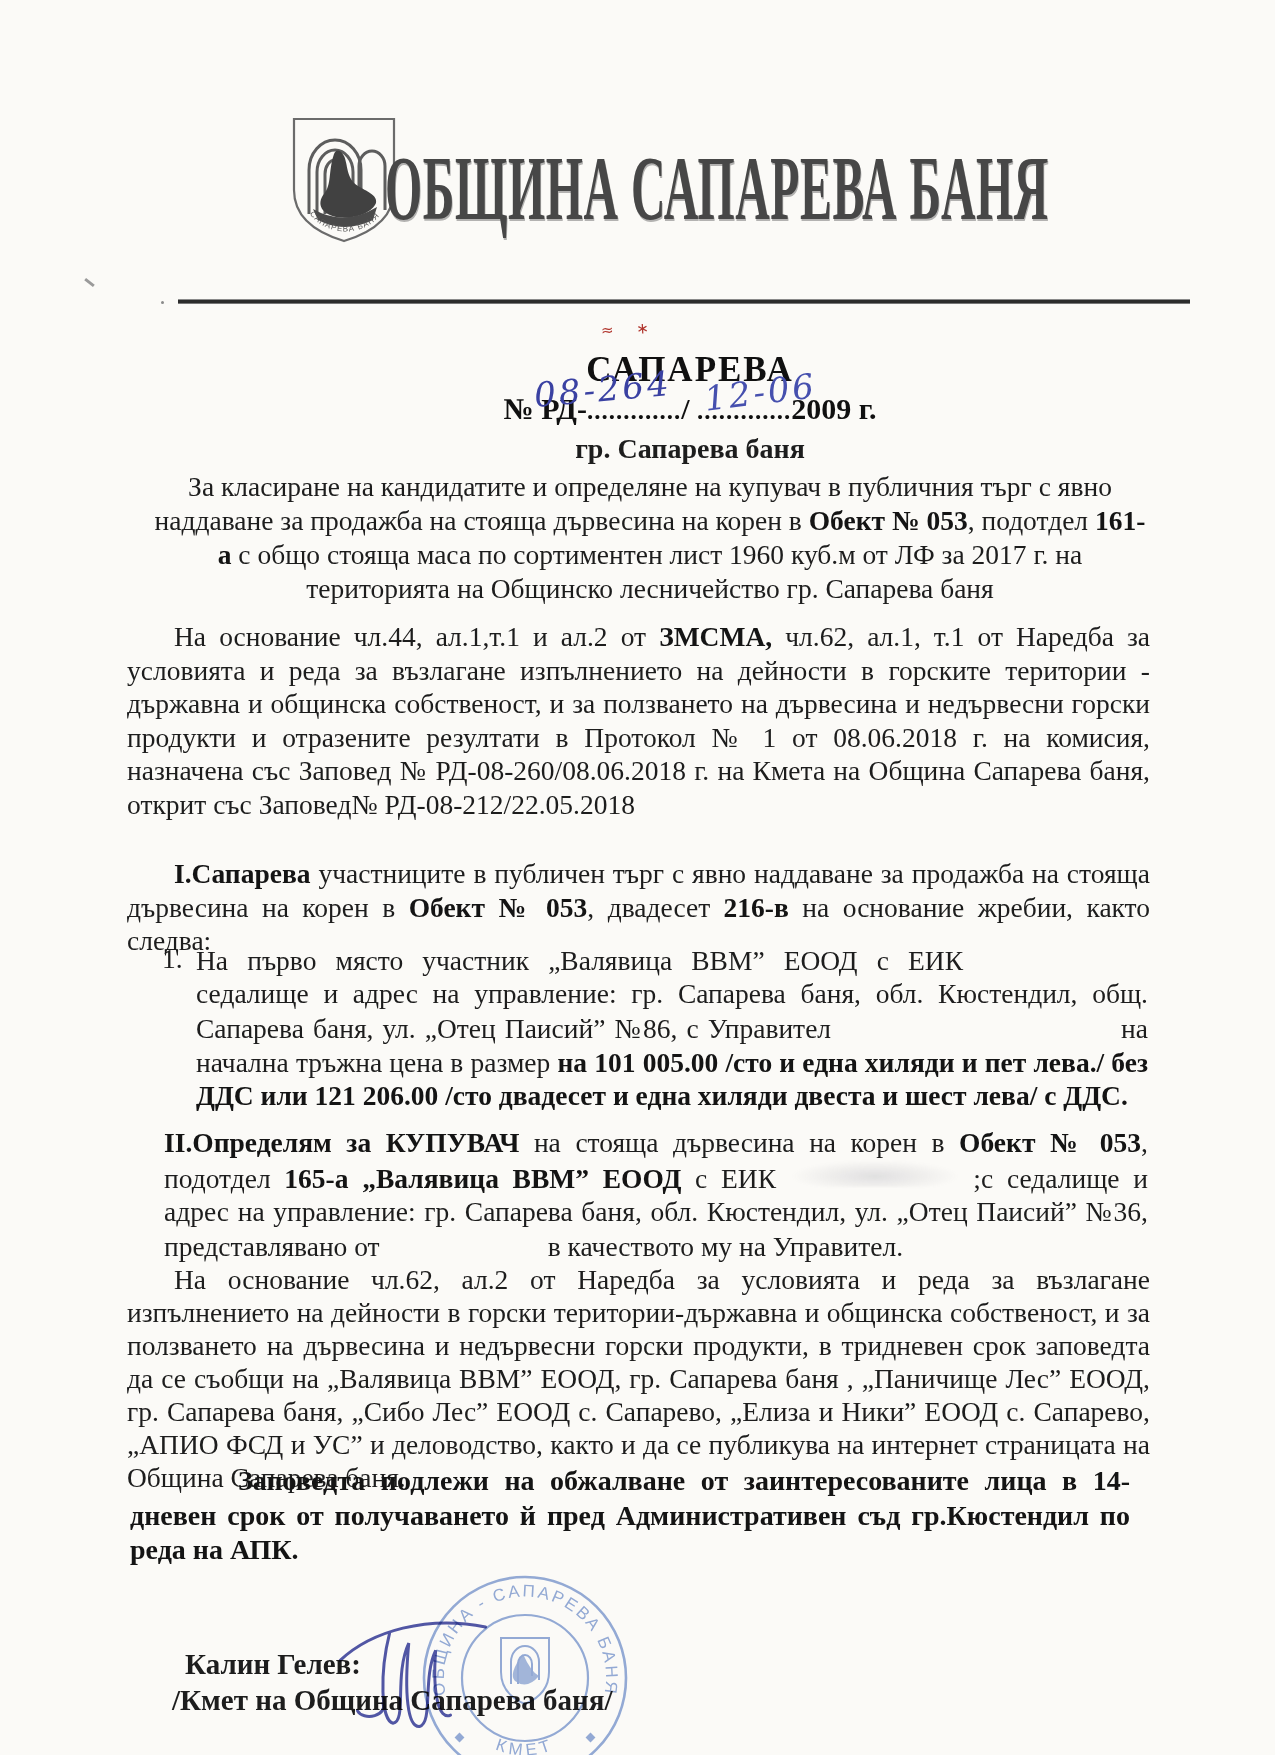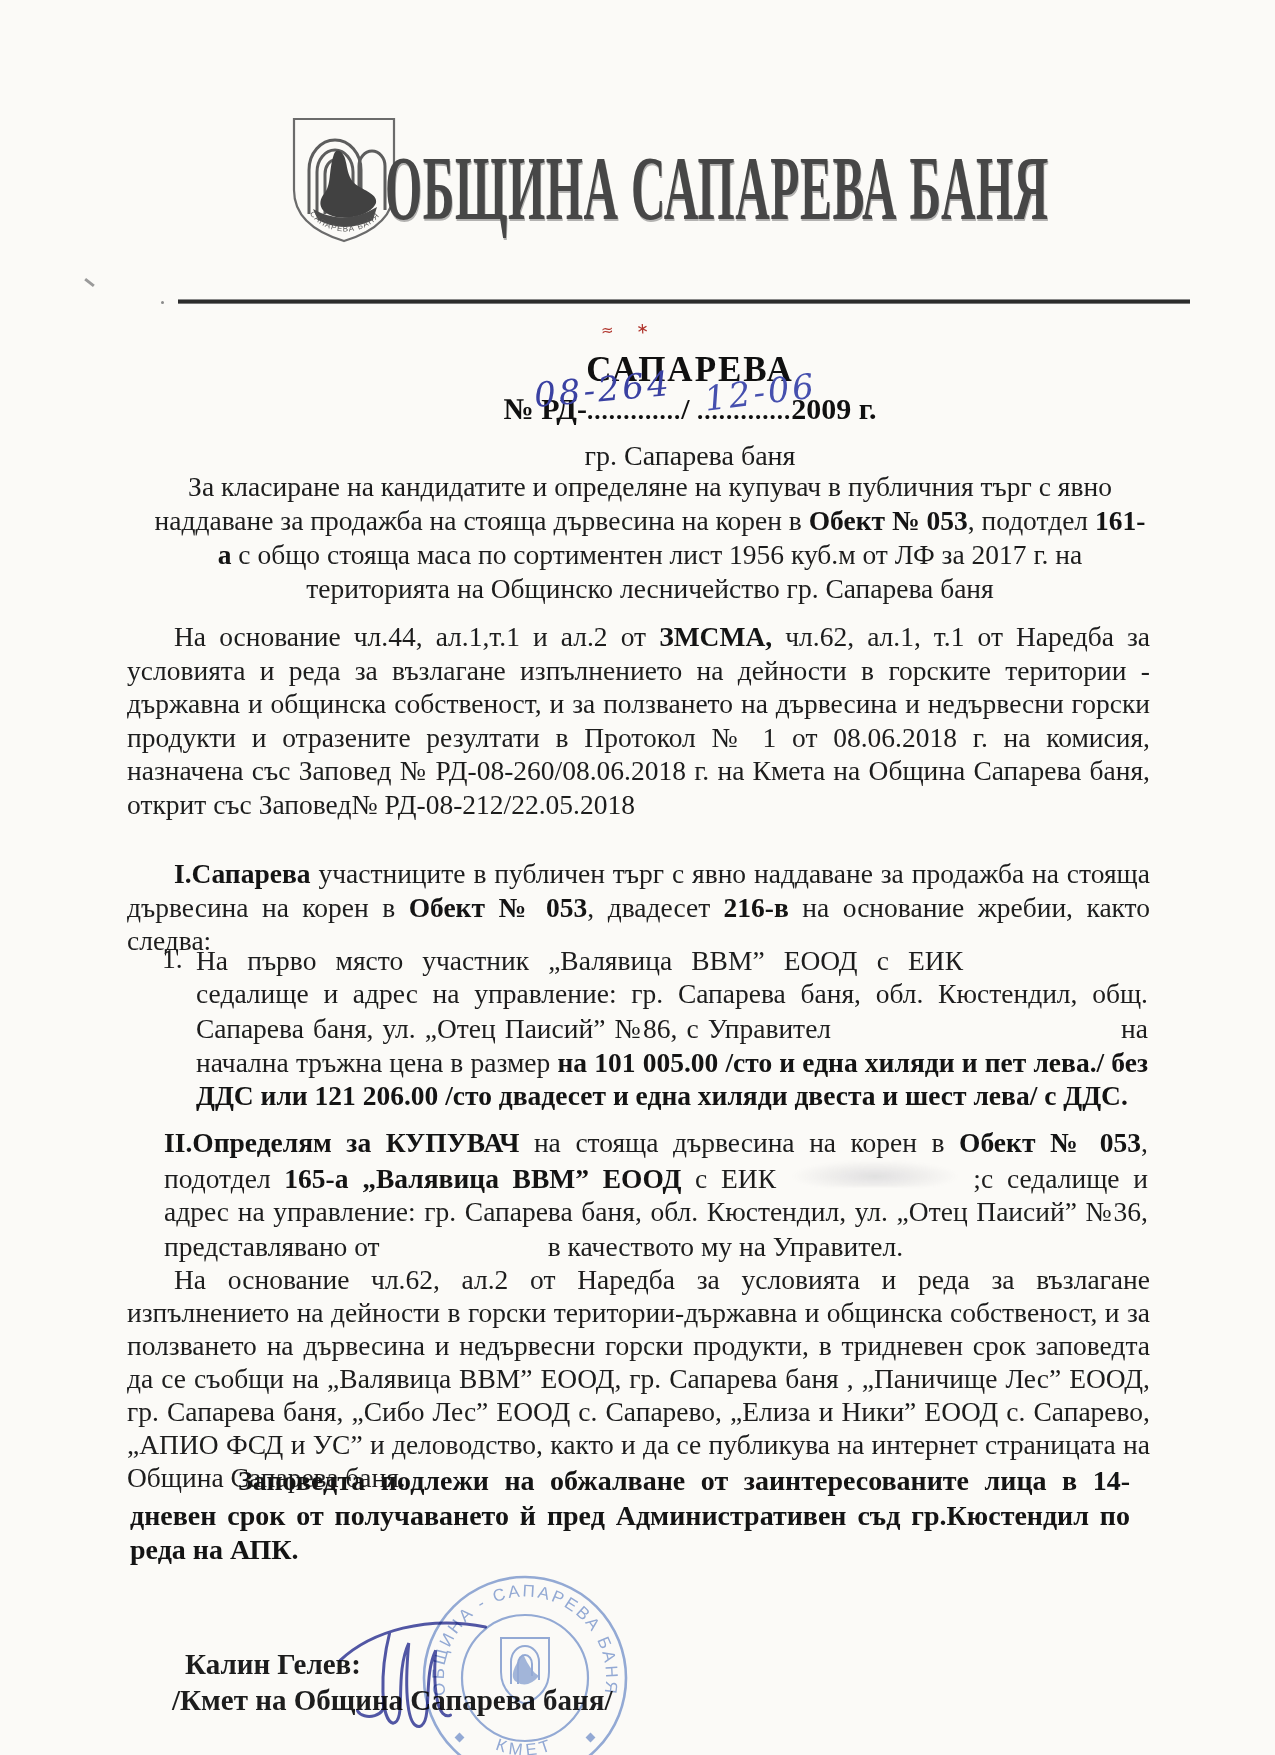--- a/index.html
+++ b/index.html
@@ -30,21 +30,21 @@
   .red-marks{position:absolute;left:601px;top:320px;font-size:15px;color:#b1362e;
     letter-spacing:9px;transform:rotate(-3deg);font-family:"DejaVu Sans",sans-serif;}
   .speck1{position:absolute;left:84px;top:281px;width:11px;height:3px;background:#9a9a9a;transform:rotate(38deg);}
   .speck2{position:absolute;left:161px;top:301px;width:3px;height:3px;border-radius:50%;background:#8a8a8a;}
 
   
   .order-head{position:absolute;left:330px;top:350px;width:720px;text-align:center;}
   .doc-title{font-size:35px;font-weight:bold;letter-spacing:2px;color:#101010;}
   .num-line{margin-top:2px;font-size:30px;font-weight:bold;color:#101010;white-space:nowrap;}
   .num-line .dots{font-size:25px;letter-spacing:1px;}
-  .place{margin-top:14px;font-size:28px;font-weight:normal;}
+  .place{margin-top:7px;font-size:28px;font-weight:bold;}
   .hw{position:absolute;color:#3a41a2;font-style:italic;letter-spacing:3px;
     font-size:34px;font-family:"DejaVu Serif",serif;}
   .hw-number{left:534px;top:369px;transform:rotate(-5deg);}
   .hw-date{left:704px;top:372px;transform:rotate(-7deg);color:#4650ae;}
 
   
   .para{position:absolute;font-size:27.5px;line-height:33.5px;text-align:justify;color:#1d1d1d;}
   .subject{left:150px;top:470px;width:1000px;text-align:center;line-height:34px;}
   .grounds{left:127px;top:620px;width:1023px;text-indent:47px;}
   .announce{position:absolute;left:150px;top:829px;width:1000px;text-align:center;
@@ -102,21 +102,21 @@
   <div class="order-head">
     <div class="doc-title">САПАРЕВА</div>
     <div class="num-line">
       <span>№ РД-</span><span class="dots">.............</span><span>/ </span><span class="dots">.............</span><span>2009 г.</span>
     </div>
     <div class="place">гр. Сапарева баня</div>
   </div>
   <div class="hw hw-number">08-264</div>
   <div class="hw hw-date">12-06</div>
 
-  <div class="para subject"><span>За класиране на кандидатите и определяне на купувач в публичния търг с явно наддаване за продажба на стояща дървесина на корен в </span><span class="b">Обект № 053</span><span>, подотдел </span><span class="b">161-а</span><span> с общо стояща маса по сортиментен лист 1956 куб.м от ЛФ за 2017 г. на територията на Общинско лесничейство гр. Сапарева баня</span></div>
+  <div class="para subject"><span>За класиране на кандидатите и определяне на купувач в публичния търг с явно наддаване за продажба на стояща дървесина на корен в </span><span class="b">Обект № 053</span><span>, подотдел </span><span class="b">161-а</span><span> с общо стояща маса по сортиментен лист 1960 куб.м от ЛФ за 2017 г. на територията на Общинско лесничейство гр. Сапарева баня</span></div>
   <div class="para grounds"><span>На основание чл.44, ал.1,т.1 и ал.2 от </span><span class="b">ЗМСМА,</span><span> чл.62, ал.1, т.1 от Наредба за условията и реда за възлагане изпълнението на дейности в горските територии - държавна и общинска собственост, и за ползването на дървесина и недървесни горски продукти и отразените резултати в Протокол № 1 от 08.06.2018 г.  на комисия, назначена със Заповед № РД-08-260/08.06.2018 г. на Кмета на Община Сапарева баня, открит със Заповед№ РД-08-212/22.05.2018</span></div>
   <div class="para classify"><span class="b">I.Сапарева</span><span> участниците в публичен търг с явно наддаване за продажба на стояща дървесина на корен в </span><span class="b">Обект № 053</span><span>, двадесет </span><span class="b">216-в</span><span> на основание жребии, както следва:</span></div>
   <div class="para item1">
     <span class="marker">1.</span><span><span>На първо място участник „Валявица ВВМ” ЕООД с ЕИК</span><span class="gap" style="width: 185px;"></span><span>седалище и адрес на   управление: гр. Сапарева баня, обл. Кюстендил, общ. Сапарева баня, ул. „Отец Паисий” №86, с Управител</span><span class="gap" style="width: 290px;"></span><span>на начална тръжна цена в размер </span><span class="b">на 101 005.00 /сто и една хиляди и пет лева./ без ДДС или 121 206.00 /сто двадесет и една хиляди двеста и шест лева/ с ДДС.</span></span>
   </div>
   <div class="para buyer"><span class="b">II.Определям за КУПУВАЧ</span><span> на  стояща дървесина на корен в </span><span class="b">Обект № 053</span><span>, подотдел </span><span class="b">165-а „Валявица ВВМ” ЕООД</span><span> с ЕИК </span><span class="gap smudge" style="width: 170px;"></span><span> ;с седалище и адрес на управление: гр. Сапарева баня, обл. Кюстендил, ул. „Отец Паисий” №36, представлявано от</span><span class="gap" style="width: 168px;"></span><span>в качеството му на Управител.</span></div>
   <div class="para notify"><span>На основание чл.62, ал.2 от Наредба за условията и реда за възлагане изпълнението на дейности в горски територии-държавна и общинска собственост, и за ползването на дървесина и недървесни горски продукти, в тридневен срок заповедта да се съобщи на „Валявица ВВМ” ЕООД, гр. Сапарева баня , „Паничище Лес” ЕООД, гр. Сапарева баня, „Сибо Лес” ЕООД с. Сапарево, „Елиза и Ники” ЕООД с. Сапарево, „АПИО ФСД и УС” и  деловодство, както и  да се публикува на интернет страницата на Община Сапарева баня.</span></div>
   <div class="para appeal"><span class="b">Заповедта подлежи на обжалване от заинтересованите лица в 14-дневен срок от получаването й пред Административен съд гр.Кюстендил по реда на АПК.</span></div>
 
   <div class="sig-name">Калин Гелев:</div>

